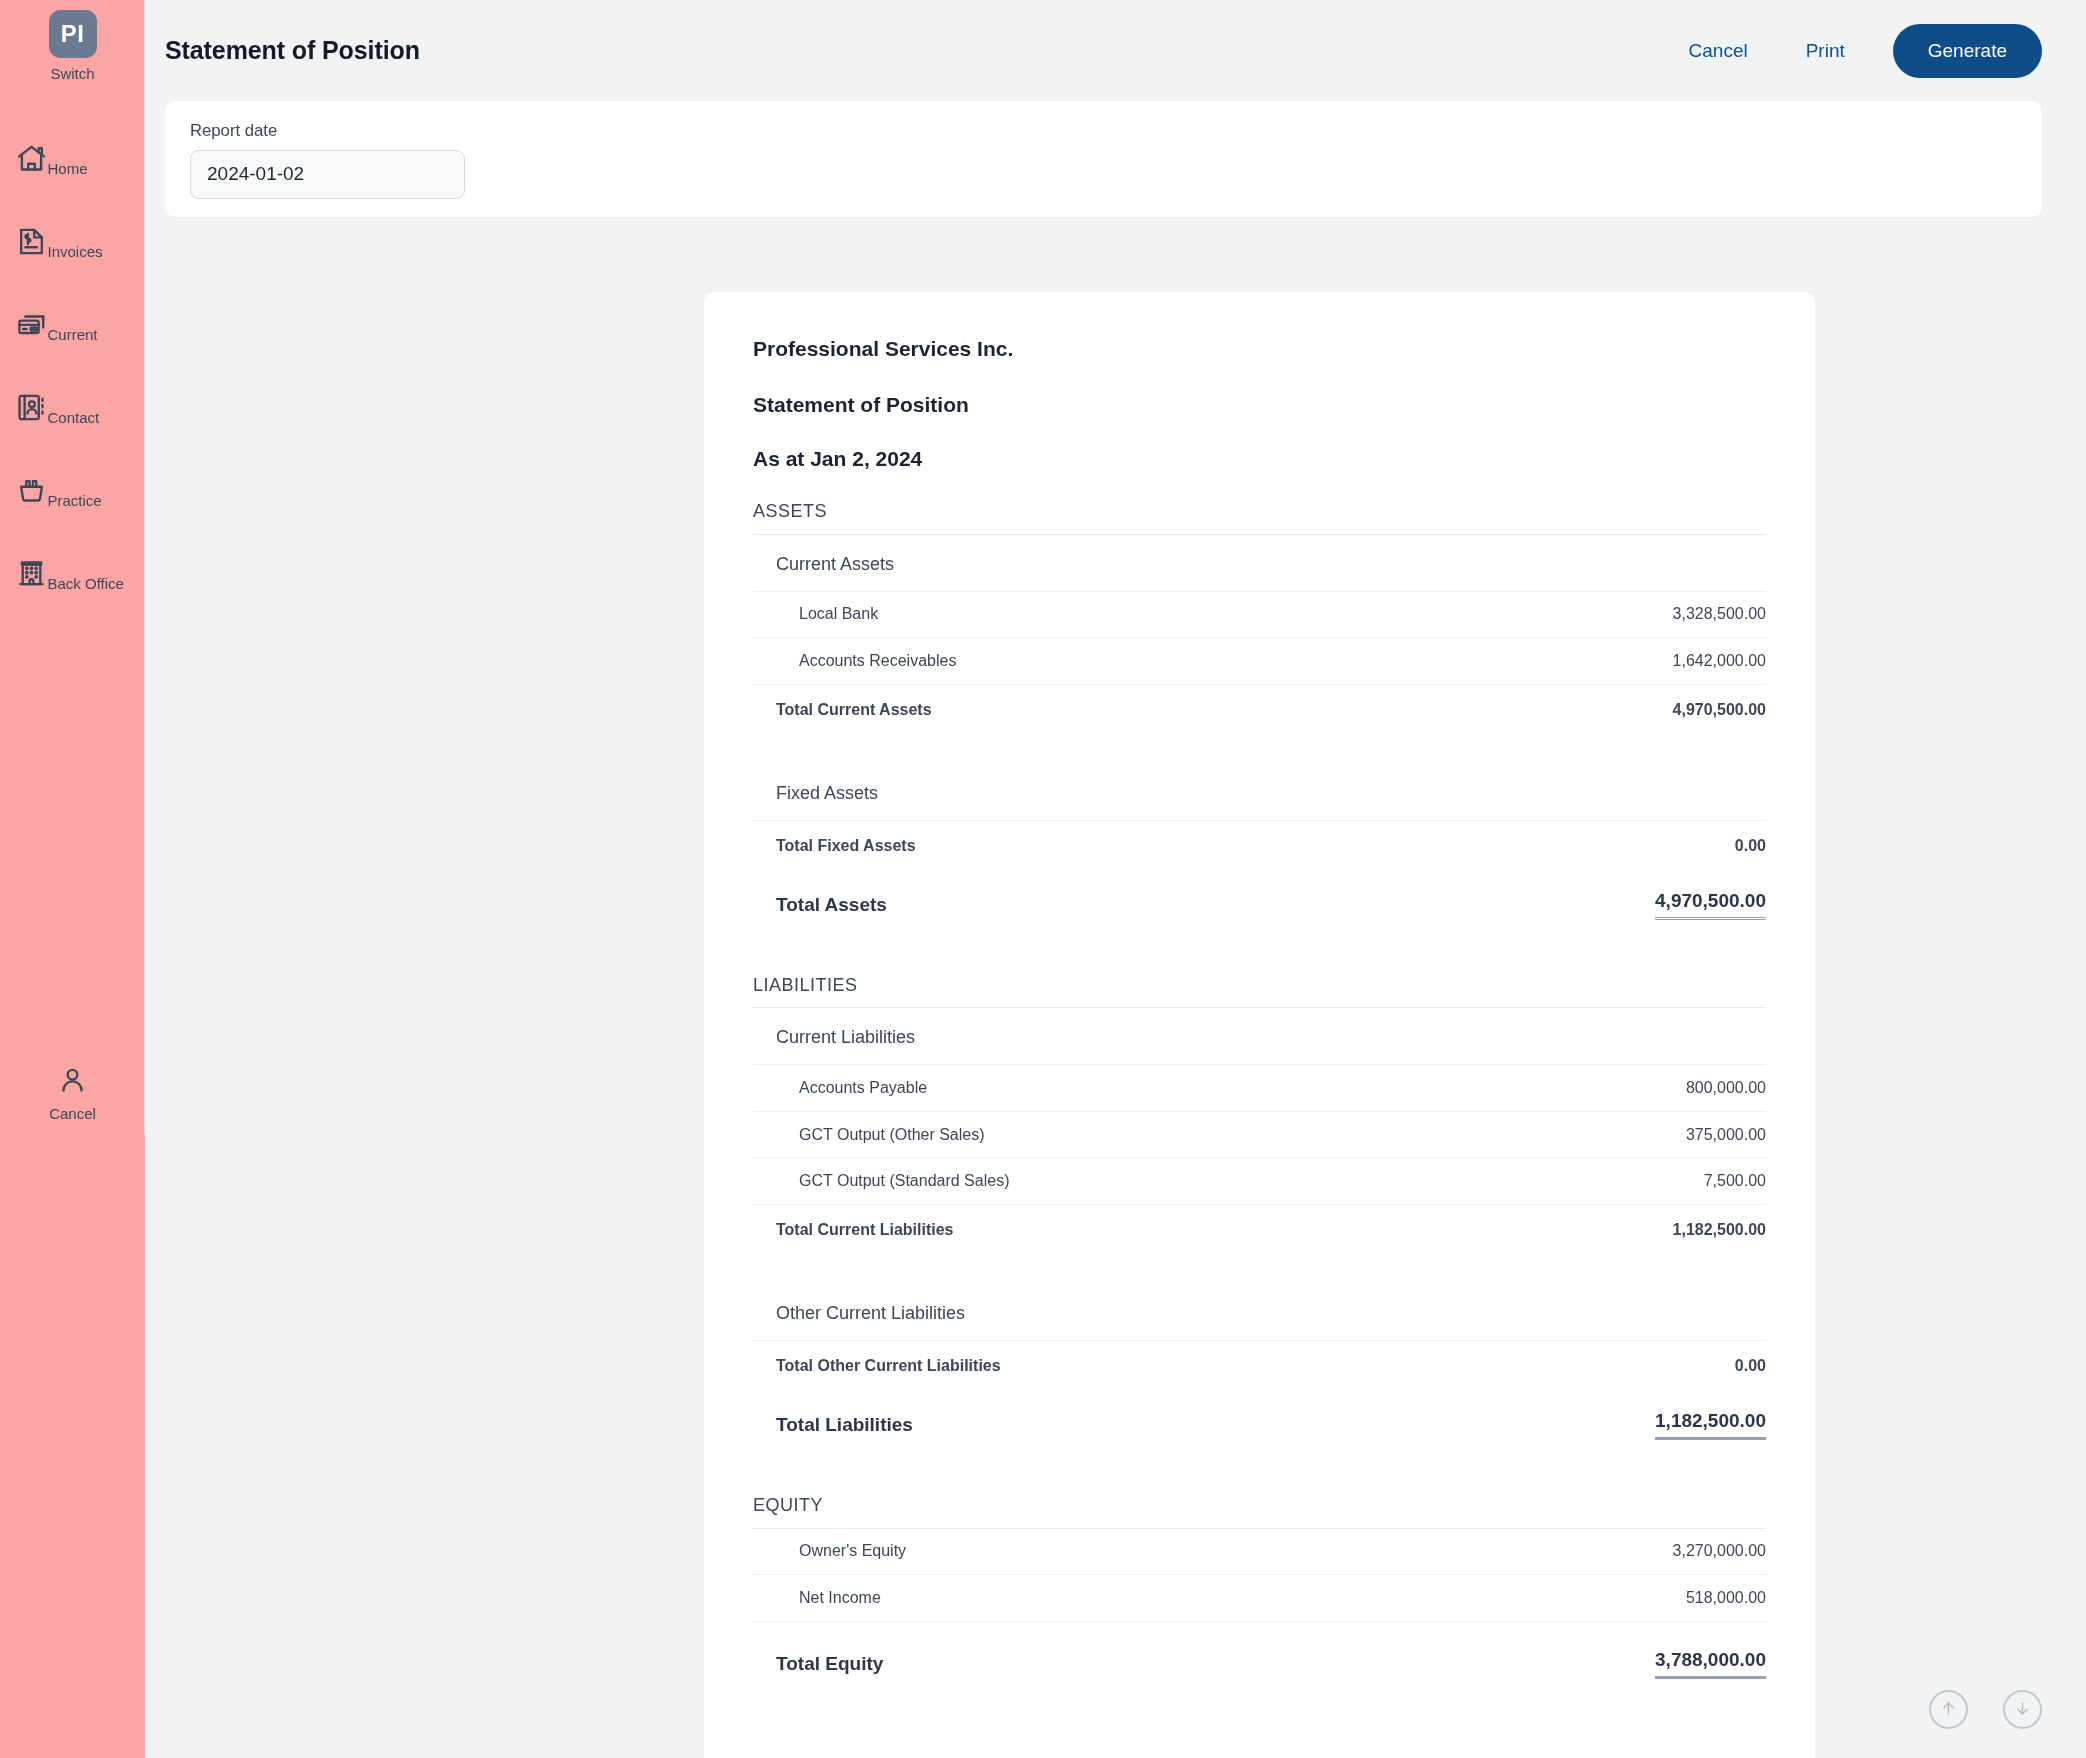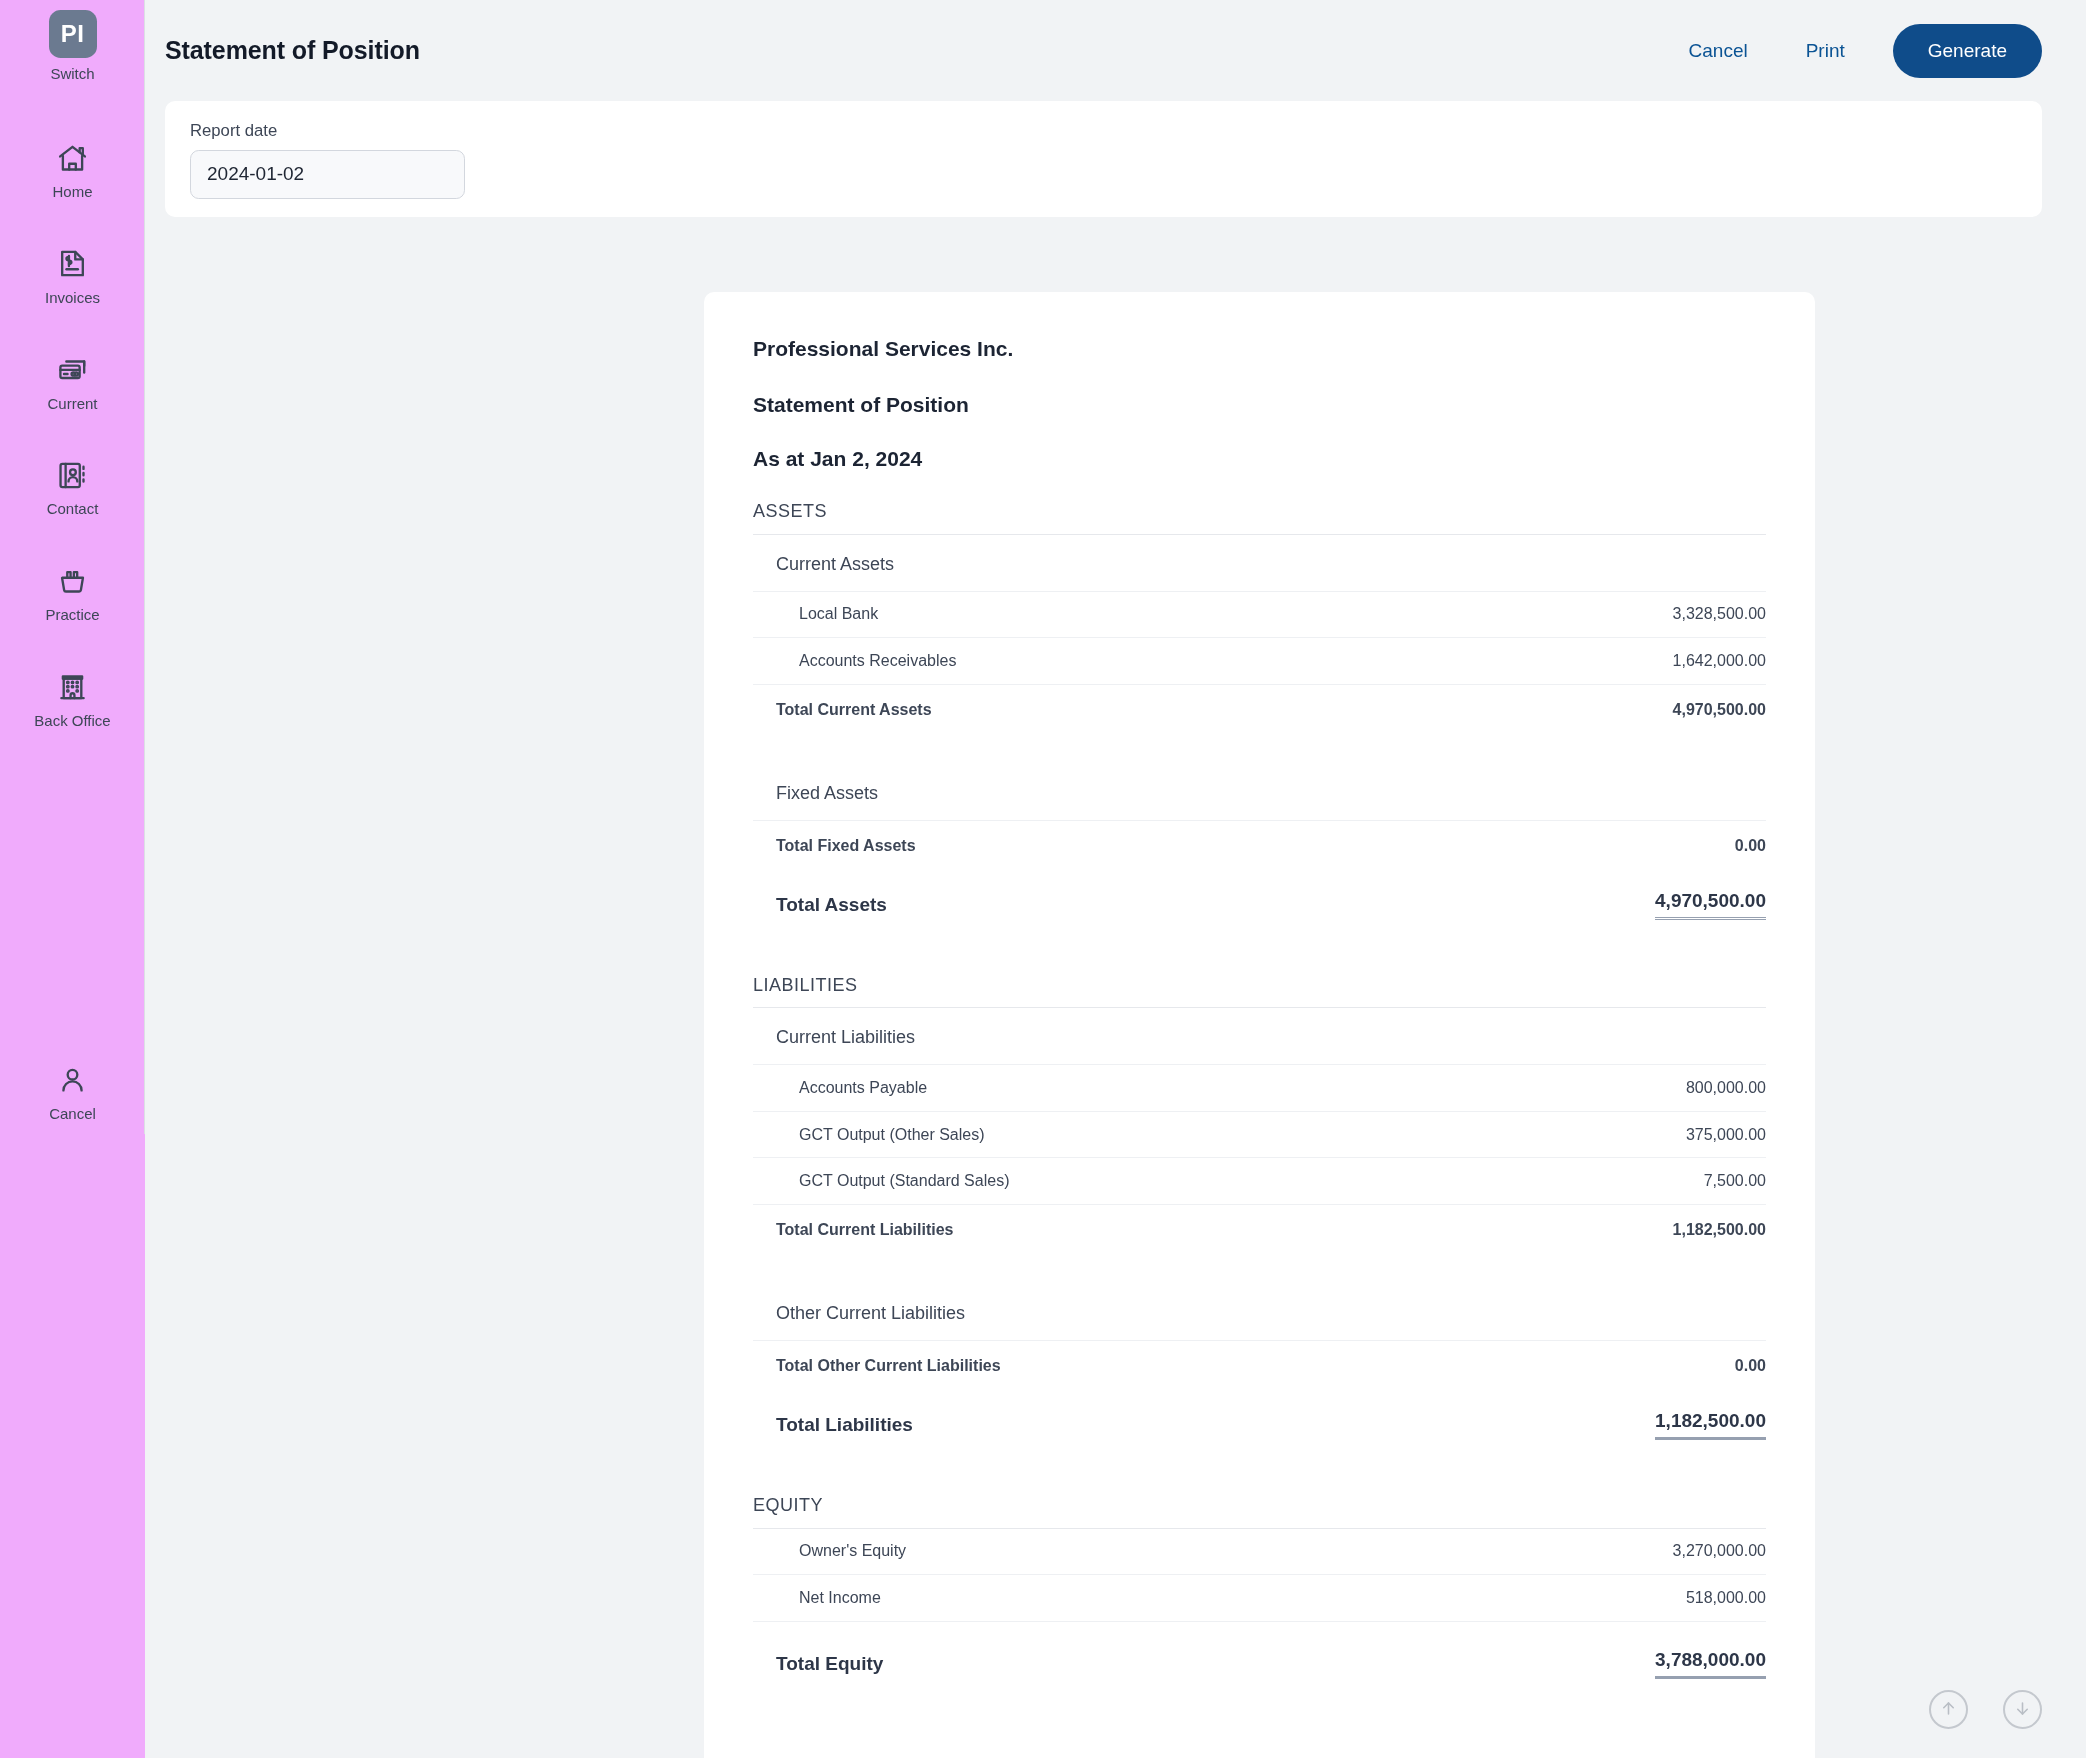--- a/index.html
+++ b/index.html
@@ -18,21 +18,21 @@
     width: 2087px;
     height: 1759px;
     display: flex;
   }
 
   
   .sidebar {
     width: 145px;
     min-width: 145px;
     height: 1759px;
-    background: #f0abfc;
+    background: #fca5a5;
     position: relative;
     display: flex;
     flex-direction: column;
     align-items: center;
     padding-top: 10px;
   }
   .sidebar-divider {
     position: absolute;
     right: 0;
     top: 0;
@@ -61,22 +61,22 @@
     justify-content: center;
   }
   .switch-label {
     margin-top: 7.2px;
     font-size: 15px;
     color: #3d4656;
   }
 
   .nav-item {
     display: flex;
-    flex-direction: column;
-    align-items: center;
+    flex-direction: row;
+    align-items: flex-end;
     margin-bottom: 45px;
     cursor: pointer;
     width: 116px;
   }
   .nav-item .nav-icon {
     height: 38px;
     display: flex;
     align-items: center;
     justify-content: center;
   }

